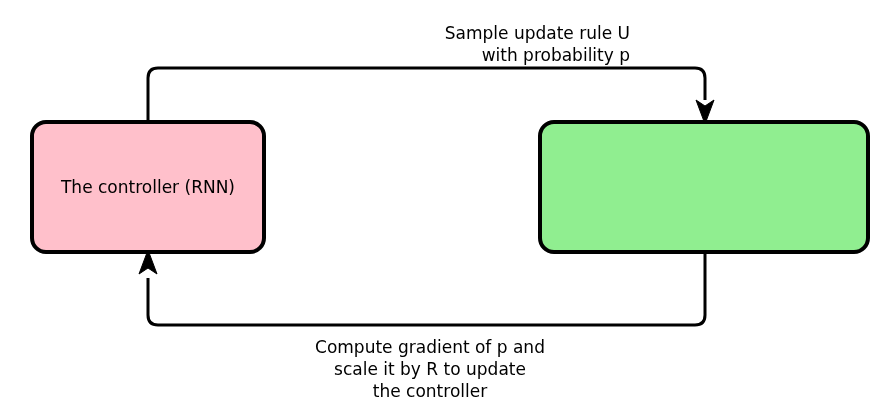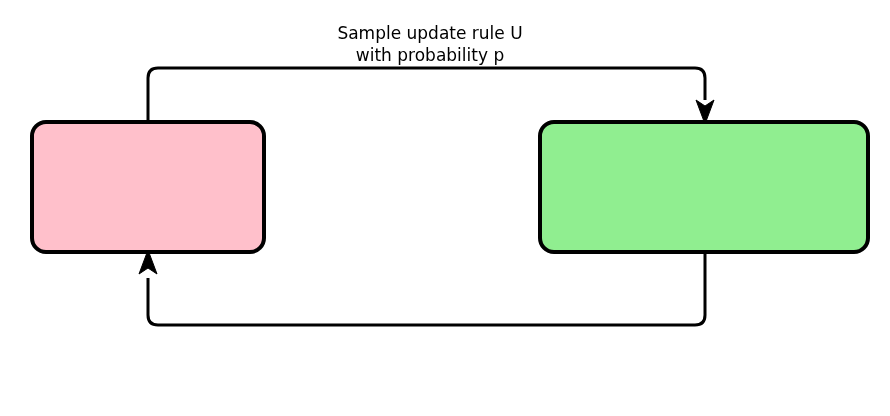--- a/index.html
+++ b/index.html
@@ -37,20 +37,21 @@
     font-family: "DejaVu Sans", sans-serif;
     font-size: 17px;
     line-height: 22px;
     white-space: pre-line;
     user-select: none;
   }
   #top-edge-label {
     left: 230px;
     top: 22px;
     width: 400px;
+    text-align: right;
   }
   #bottom-edge-label {
     left: 230px;
     top: 336px;
     width: 400px;
   }
   #controller-node-label {
     left: 33px;
     top: 176px;
     width: 230px;
@@ -77,16 +78,20 @@
     <path d="M 148,250 L 139,274 L 148,268 L 157,274 Z" fill="#000000" stroke="#000000" stroke-width="1" stroke-linejoin="miter"></path>
 
     <rect x="32" y="122" width="232" height="130" rx="14" ry="14" fill="#ffc0cb" stroke="#000000" stroke-width="4"></rect>
 
     <rect x="540" y="122" width="328" height="130" rx="14" ry="14" fill="#90ee90" stroke="#000000" stroke-width="4"></rect>
   </svg>
 
   <div class="label" id="top-edge-label">Sample update rule U
 with probability p</div>
 
+  <div class="label" id="bottom-edge-label">Compute gradient of p and
+scale it by R to update
+the controller</div>
 
+  <div class="label" id="controller-node-label">The controller (RNN)</div>
 
 
 </div>
 
 </body></html>

